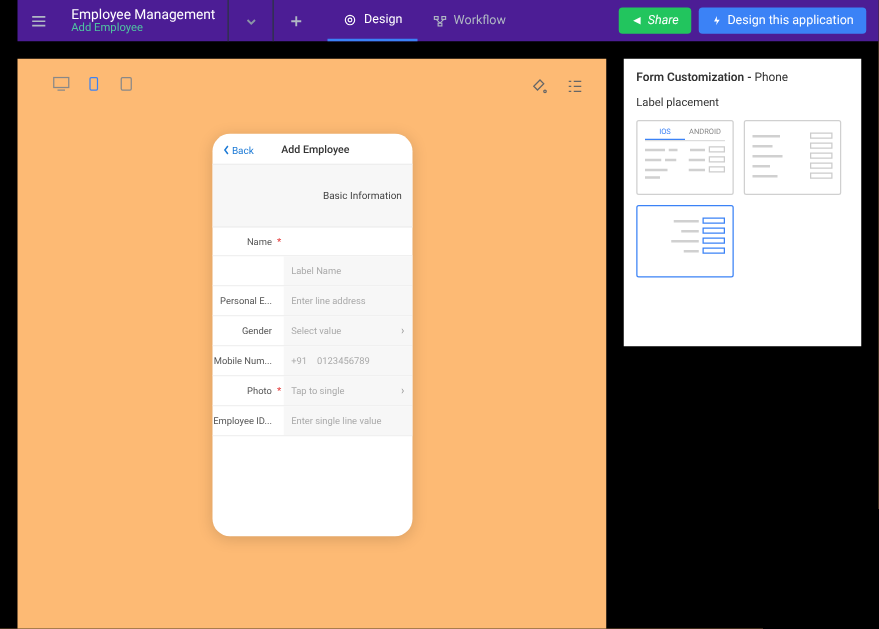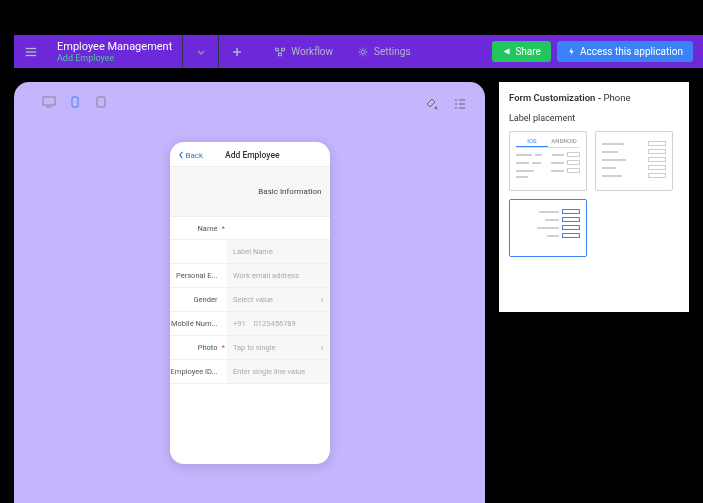--- a/index.html
+++ b/index.html
@@ -1,32 +1,32 @@
 <!DOCTYPE html>
 <html><head>
 <meta charset="utf-8">
 <style>
 * { box-sizing: border-box; margin: 0; padding: 0; font-family: -apple-system, BlinkMacSystemFont, "Segoe UI", Roboto, sans-serif; }
 body { background: #000; width: 703px; height: 503px; overflow: hidden; }
-.topbar { background: #6d28d9; height: 33px; display: flex; align-items: center; color: #fff; font-size: 11px; margin-left: 14px; margin-top: 35px;}
+.topbar { background: #4c1d95; height: 33px; display: flex; align-items: center; color: #fff; font-size: 11px; margin-left: 14px;}
 .hamburger { width: 33px; height: 33px; display: flex; align-items: center; justify-content: center; cursor: pointer; }
 .hamburger svg { width: 14px; height: 14px; }
 .app-title-block { padding: 0 10px; display: flex; flex-direction: column; justify-content: center; height: 33px; }
 .app-title { font-size: 11px; color: #fff; line-height: 1.2; }
 .app-subtitle { font-size: 9px; color: #4fc3a1; line-height: 1.2; }
 .chev-btn, .plus-btn { width: 36px; height: 33px; display: flex; align-items: center; justify-content: center; cursor: pointer; border-left: 1px solid #2a3442; }
 .nav-tabs { display: flex; height: 33px; margin-left: 8px; }
 .nav-tab { display: flex; align-items: center; gap: 5px; padding: 0 12px; font-size: 10px; color: #b0b8c4; cursor: pointer; }
 .nav-tab.active { border-bottom: 2px solid #3b82f6; color: #fff; }
 .nav-tab svg { width: 12px; height: 12px; }
 .spacer { flex: 1; }
-.share-btn { background: #22c55e; color: #fff; border: none; border-radius: 3px; padding: 5px 10px; font-size: 10px; display: flex; align-items: center; gap: 4px; margin-right: 6px; cursor: pointer; }
+.share-btn { background: #22c55e; color: #fff; border: none; border-radius: 3px; padding: 5px 10px; font-size: 10px; display: flex; align-items: center; gap: 4px; margin-right: 6px; cursor: pointer; font-style: italic; }
 .access-btn { background: #3b82f6; color: #fff; border: none; border-radius: 3px; padding: 5px 10px; font-size: 10px; display: flex; align-items: center; gap: 4px; margin-right: 10px; cursor: pointer; }
 .workspace { display: flex; padding: 14px 14px 0 14px; gap: 14px; height: calc(100% - 33px); }
-.canvas { background: #c4b5fd; flex: 1; position: relative; border-radius: 15px; }
+.canvas { background: #fdba74; flex: 1; position: relative; }
 .device-bar { position: absolute; top: 14px; left: 28px; display: flex; gap: 12px; }
 .device-icon { width: 14px; height: 12px; cursor: pointer; display:flex; align-items:center; justify-content:center;}
 .device-icon.active svg { stroke: #3b82f6; }
 .tools { position: absolute; top: 14px; right: 18px; display: flex; gap: 14px; }
 .tool-icon { width: 14px; height: 14px; cursor: pointer; }
 .phone { position: absolute; left: 50%; top: 60px; transform: translateX(-50%); width: 160px; height: 322px; background: #fff; border-radius: 14px; box-shadow: 0 2px 12px rgba(0,0,0,0.15); overflow: hidden; font-size: 8px; color: #333; }
 .phone-header { display: flex; align-items: center; padding: 8px 8px 6px; }
 .back-link { color: #1e7bd6; font-size: 8px; display: flex; align-items: center; gap: 1px; cursor:pointer;}
 .phone-title { flex: 1; text-align: center; font-size: 8.5px; font-weight: 500; margin-left:-20px;}
 .section-header { background: #f7f7f7; text-align: right; padding: 20px 8px; font-size: 8px; color: #444; border-top:1px solid #eee; border-bottom:1px solid #eee;}
@@ -73,50 +73,50 @@
         <polyline points="3,5 6,8 9,5"></polyline>
       </svg>
   </div>
   <div class="plus-btn">
     <svg width="12" height="12" viewBox="0 0 12 12" stroke="#b0b8c4" stroke-width="1.5">
         <line x1="6" y1="2" x2="6" y2="10"></line>
         <line x1="2" y1="6" x2="10" y2="6"></line>
       </svg>
   </div>
   <div class="nav-tabs">
+    <div class="nav-tab active">
+      <svg viewBox="0 0 16 16" fill="none" stroke="#fff" stroke-width="1.2">
+          <circle cx="8" cy="8" r="5"></circle>
+          <circle cx="8" cy="8" r="2"></circle>
+        </svg>
+      <span>Design</span>
+    </div>
     <div class="nav-tab">
       <svg viewBox="0 0 16 16" fill="none" stroke="#b0b8c4" stroke-width="1.2">
           <rect x="2" y="3" width="4" height="3"></rect>
           <rect x="10" y="3" width="4" height="3"></rect>
           <rect x="6" y="10" width="4" height="3"></rect>
           <line x1="4" y1="6" x2="8" y2="10"></line>
           <line x1="12" y1="6" x2="8" y2="10"></line>
         </svg>
       <span>Workflow</span>
     </div>
-    <div class="nav-tab">
-      <svg viewBox="0 0 16 16" fill="none" stroke="#b0b8c4" stroke-width="1.2">
-          <circle cx="8" cy="8" r="2.5"></circle>
-          <path d="M8 2v2M8 12v2M2 8h2M12 8h2M3.5 3.5l1.4 1.4M11.1 11.1l1.4 1.4M3.5 12.5l1.4-1.4M11.1 4.9l1.4-1.4"></path>
-        </svg>
-      <span>Settings</span>
-    </div>
   </div>
   <div class="spacer"></div>
   <button class="share-btn">
     <svg width="9" height="9" viewBox="0 0 12 12" fill="#fff">
         <path d="M2 6l8-4v8z"></path>
       </svg>
     <span>Share</span>
   </button>
   <button class="access-btn">
     <svg width="9" height="9" viewBox="0 0 12 12" fill="#fff">
         <path d="M6 1L3 7h3l-1 4 4-6H6z"></path>
       </svg>
-    <span>Access this application</span>
+    <span>Design this application</span>
   </button>
 </div>
 
 <div class="workspace">
   <div class="canvas">
     <div class="device-bar">
       <div class="device-icon">
           <svg width="14" height="12" viewBox="0 0 14 12" fill="none" stroke="#888" stroke-width="1">
             <rect x="1" y="1" width="12" height="8"></rect>
             <line x1="4" y1="11" x2="10" y2="11"></line>
@@ -164,21 +164,21 @@
           <span class="req">*</span>
       </div>
       <div class="form-row">
         <div class="form-label"></div>
           <span class="req" style="visibility:hidden">*</span>
         <div class="form-input">Label Name</div>
       </div>
       <div class="form-row">
         <div class="form-label">Personal E...</div>
           <span class="req" style="visibility:hidden">*</span>
-        <div class="form-input">Work email address</div>
+        <div class="form-input">Enter line address</div>
       </div>
       <div class="form-row">
         <div class="form-label">Gender</div>
           <span class="req" style="visibility:hidden">*</span>
         <div class="form-input">
             <span>Select value</span>
             <span class="chev">›</span>
           </div>
       </div>
       <div class="form-row">

